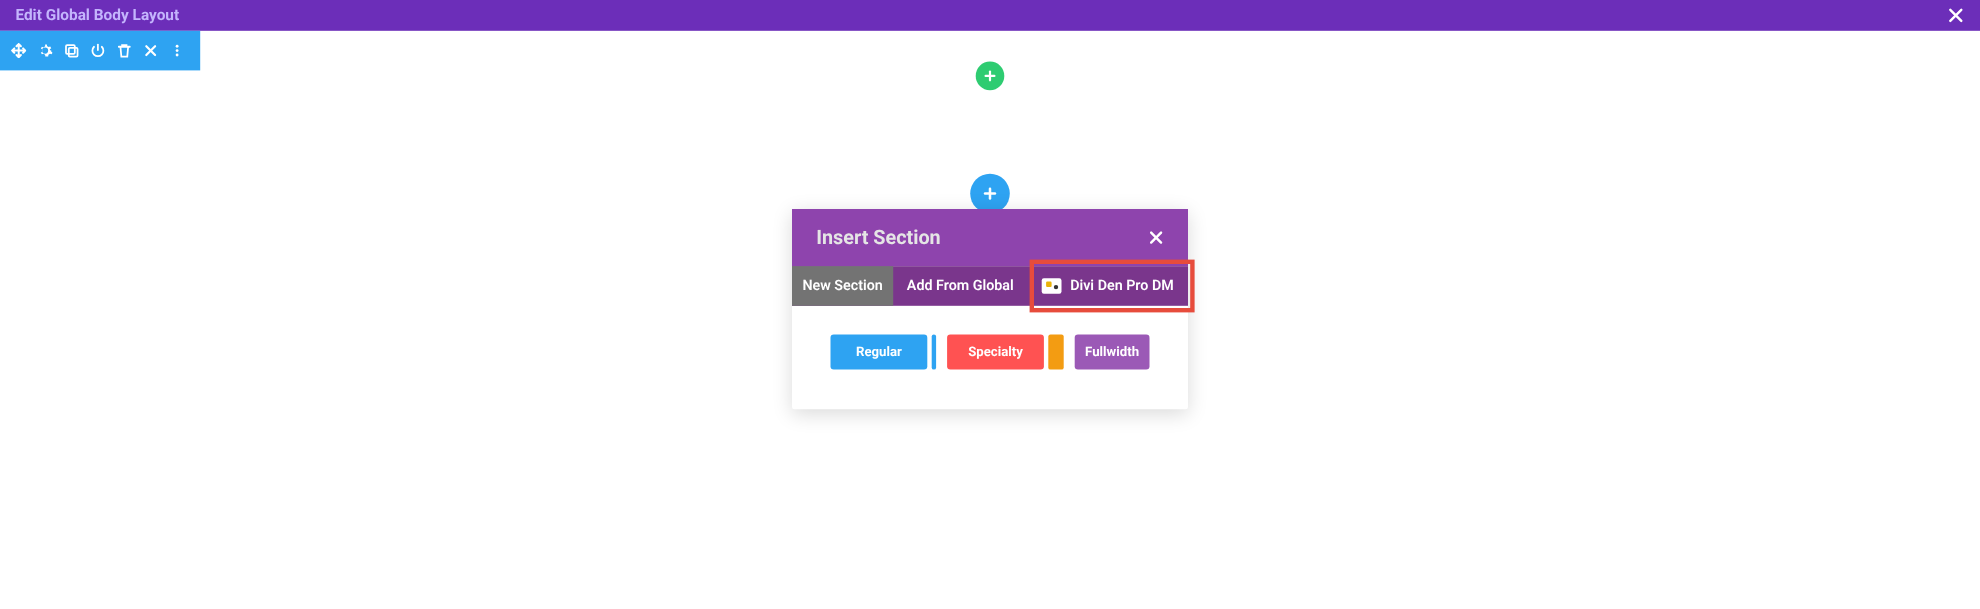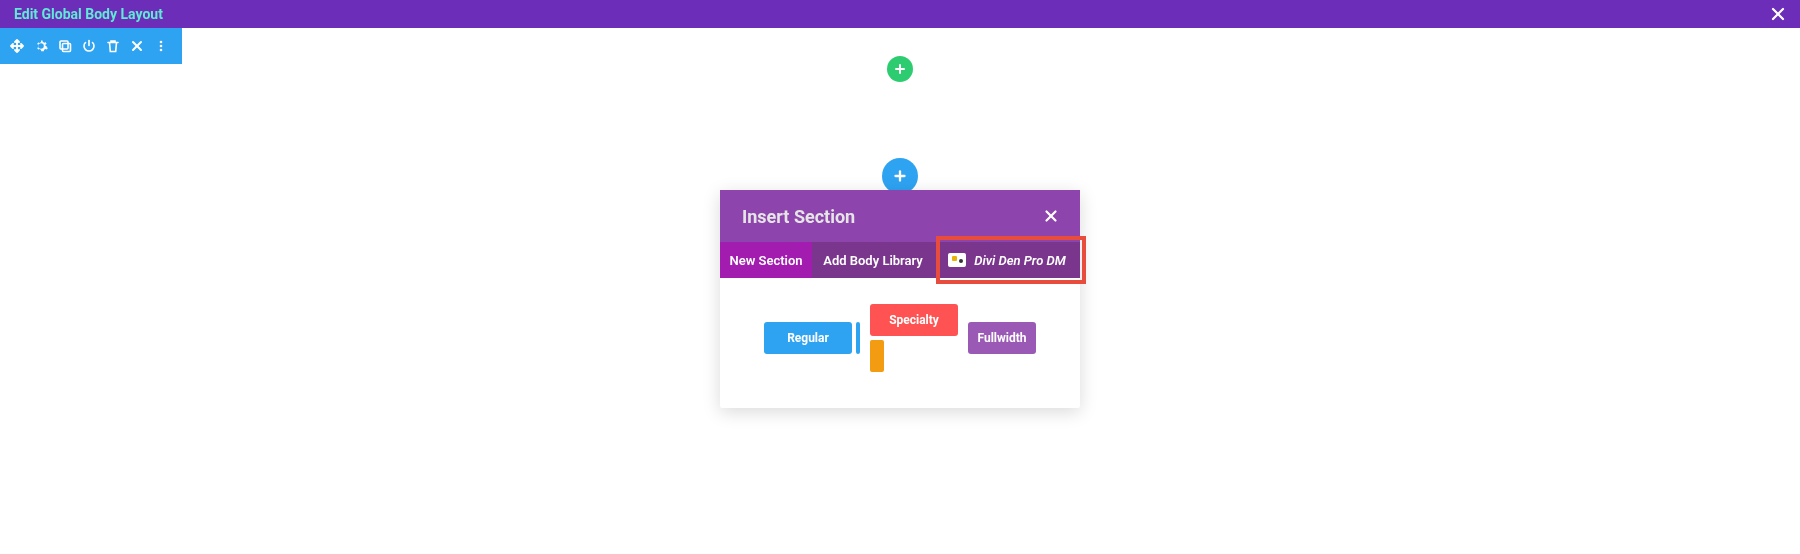--- a/index.html
+++ b/index.html
@@ -13,21 +13,21 @@
 
     
     .top-header {
       background: #6c2eb9;
       height: 28px;
       width: 100%;
       display: flex;
       align-items: center;
       justify-content: space-between;
       padding: 0 14px;
-      color: #5eead4;
+      color: #c4b5fd;
     }
     .top-header-title {
       font-size: 14px;
       font-weight: 700;
     }
     .top-header-close {
       cursor: pointer;
       display: inline-flex;
       align-items: center;
       justify-content: center;
@@ -137,25 +137,25 @@
       align-items: center;
       justify-content: center;
       color: #fff;
       font-size: 13px;
       font-weight: 600;
       padding: 0 12px;
       cursor: pointer;
       white-space: nowrap;
     }
     .tab.active {
-      background: #a21caf;
+      background: #737373;
     }
     .tab-1 { width: 92px; }
     .tab-2 { width: 122px; }
-    .tab-3 { flex: 1; gap: 8px; font-style: italic; }
+    .tab-3 { flex: 1; gap: 8px; }
 
     .tab-icon-img {
       width: 18px;
       height: 14px;
       background: #fff;
       border-radius: 2px;
       position: relative;
       display: inline-block;
     }
     .tab-icon-img::before {
@@ -213,22 +213,22 @@
     }
     .btn-regular-wrap {
       display: flex;
       align-items: center;
       gap: 4px;
     }
     .btn-regular { background: #2ea3f2; width: 88px; }
     .btn-regular-handle { width: 4px; height: 32px; background: #2ea3f2; border-radius: 2px; }
     .btn-specialty-wrap {
       display: flex;
+      align-items: center;
       gap: 4px;
-      flex-direction: column;
     }
     .btn-specialty { background: #ff5252; width: 88px; }
     .btn-specialty-handle { width: 14px; height: 32px; background: #f39c12; border-radius: 2px; }
     .btn-fullwidth { background: #9b59b6; width: 68px; }
 
     svg { display: block; }
   </style>
 </head>
 <body>
 
@@ -309,21 +309,21 @@
           <line x1="2.5" y1="2.5" x2="11.5" y2="11.5"></line>
           <line x1="11.5" y1="2.5" x2="2.5" y2="11.5"></line>
         </svg>
     </div>
   </div>
   <div class="modal-tabs">
     <div class="tab tab-1 active">
       <span>New Section</span>
     </div>
     <div class="tab tab-2">
-      <span>Add Body Library</span>
+      <span>Add From Global</span>
     </div>
     <div class="tab tab-3">
       <span class="tab-icon-img"></span>
       <span>Divi Den Pro DM</span>
     </div>
     <div class="red-highlight"></div>
   </div>
   <div class="section-buttons">
     <div class="btn-regular-wrap">
       <div class="btn btn-regular">

